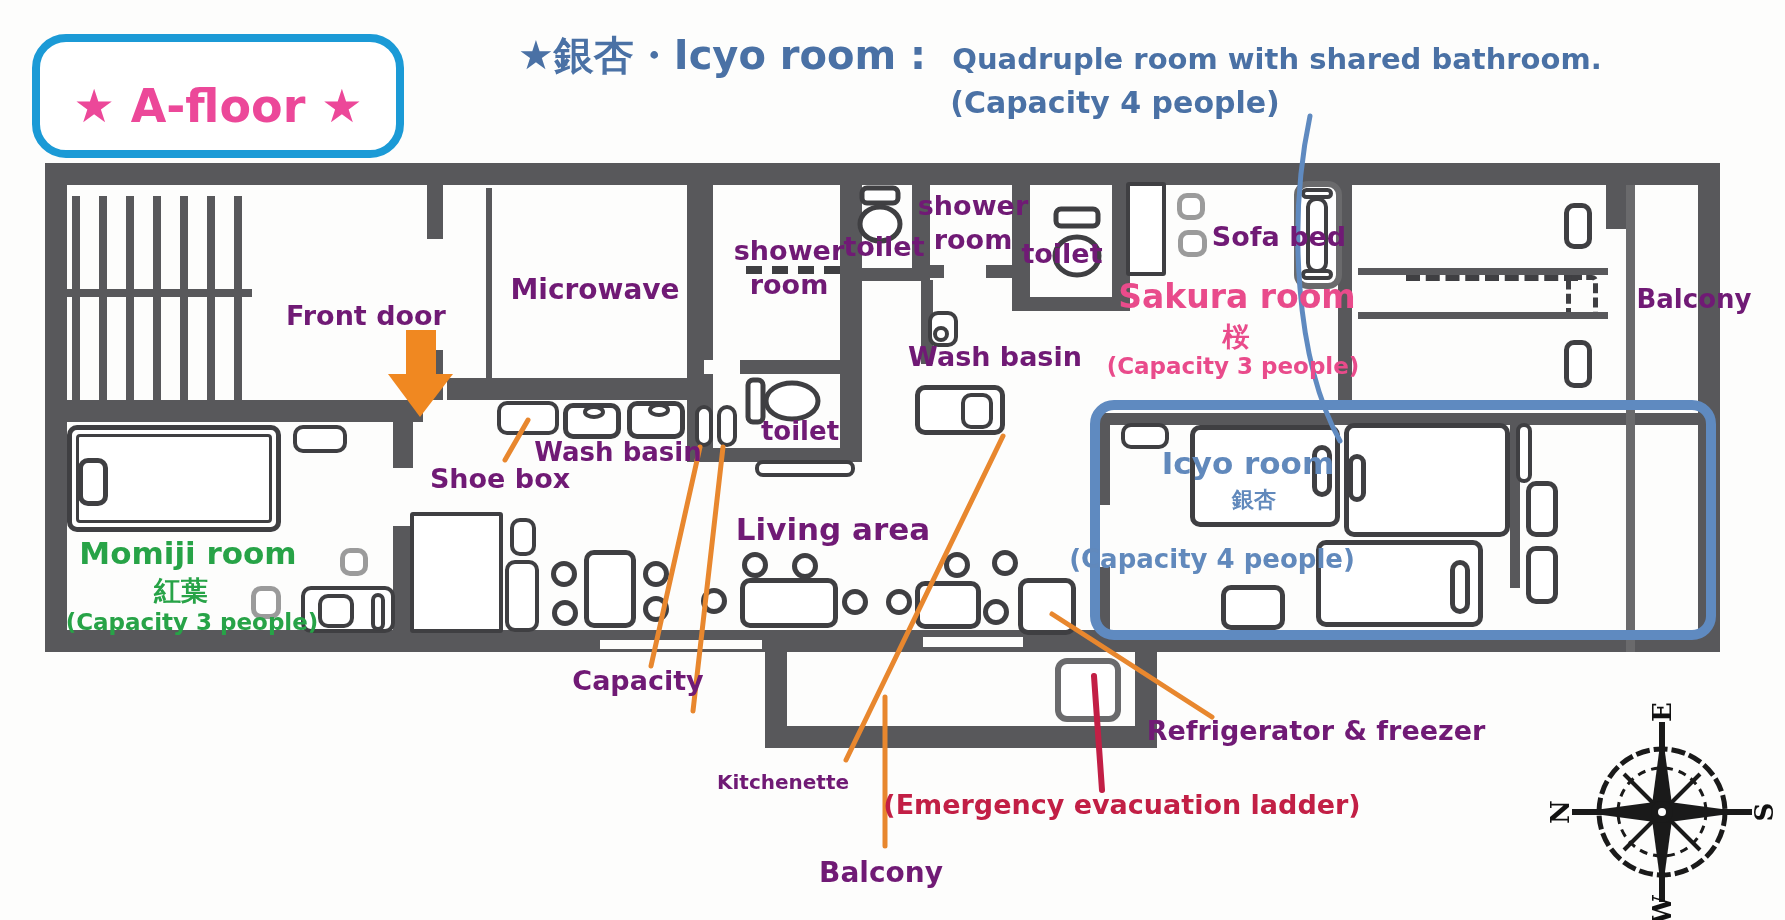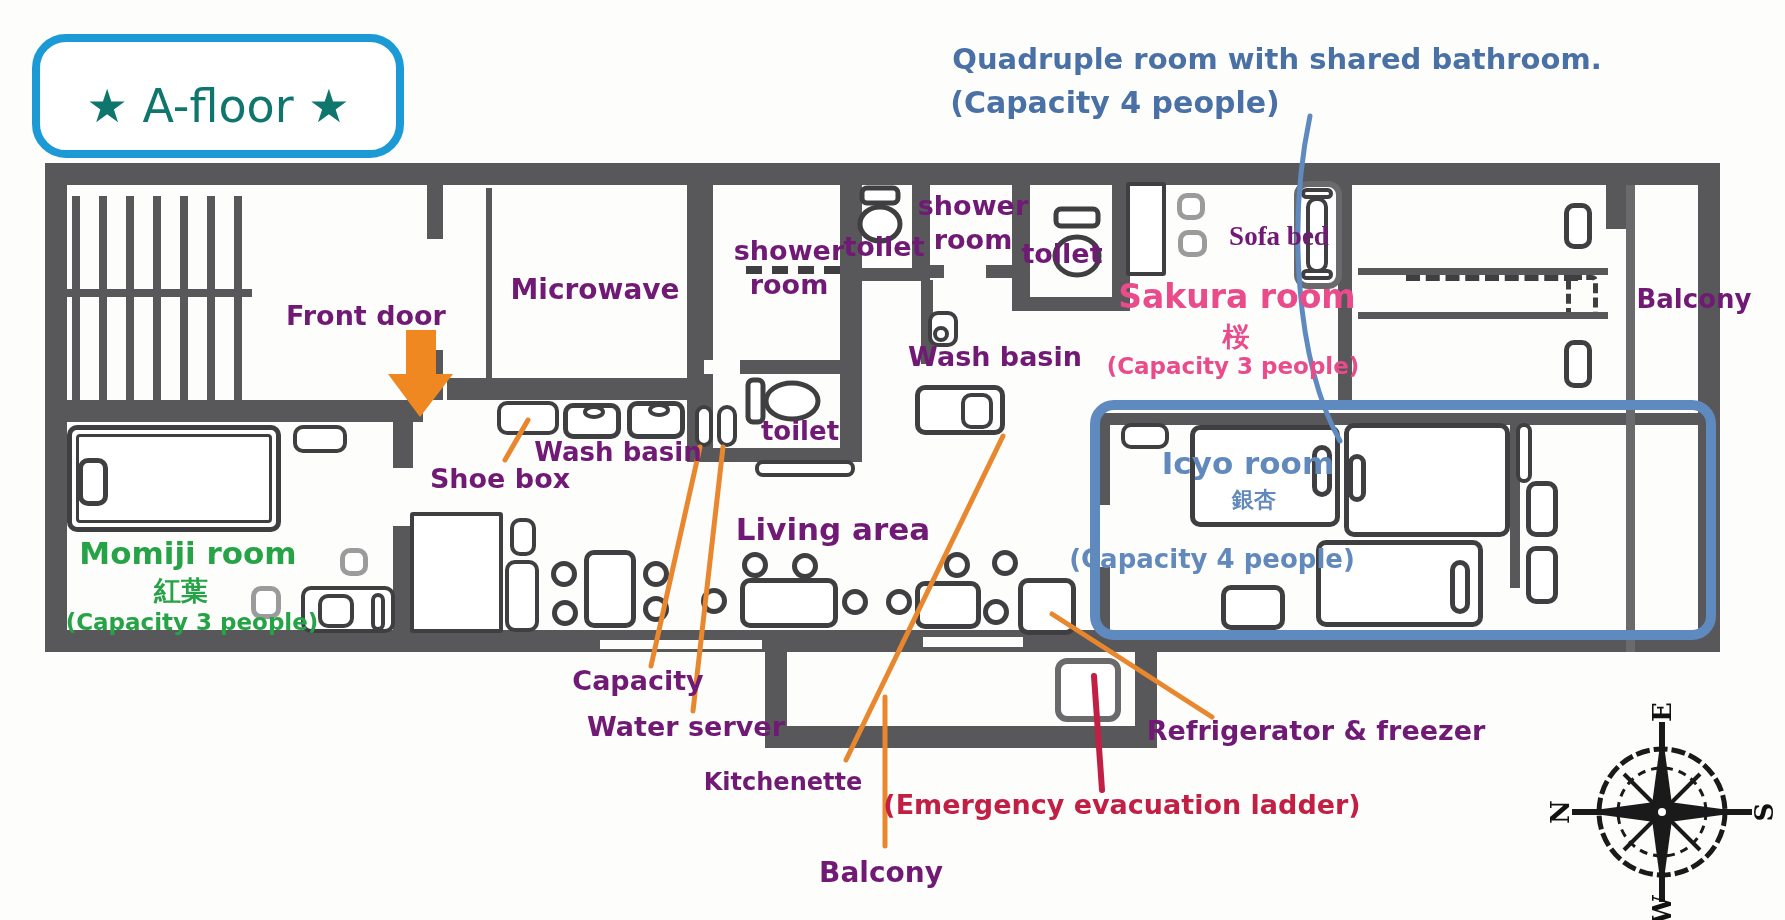--- a/index.html
+++ b/index.html
@@ -23,21 +23,21 @@
   .lbl{position:absolute;transform:translate(-50%,-50%);font-weight:bold;white-space:pre-line;
        text-align:center;line-height:1.25;z-index:6;letter-spacing:0;}
   .orange{color:#701a75;}
   .steel{color:#4a71a5;}
   .pink{color:#e94b8b;}
   .green{color:#27a347;}
   .icyoblue{color:#6189bc;}
   .red{color:#c21f45;}
   #badge{position:absolute;left:32px;top:34px;width:356px;height:108px;border:8px solid #1b9ad6;
          border-radius:34px;display:flex;align-items:center;justify-content:center;z-index:7;background:#fff;}
-  #badge span{font-size:46px;font-weight:normal;color:#0f766e;margin-top:20px;}
+  #badge span{font-size:46px;font-weight:bold;color:#ec4899;margin-top:20px;}
   #bluebox{position:absolute;left:1090px;top:400px;width:626px;height:240px;border:10px solid #5f8ac0;
            border-radius:24px;z-index:4;box-sizing:border-box;}
   #overlay{position:absolute;inset:0;z-index:5;pointer-events:none;}
 </style>
 </head>
 <body>
 
 <div id="stage">
 
   <div id="plan">
@@ -203,41 +203,41 @@
       <text x="1662" y="712" transform="rotate(-90 1662 712)" text-anchor="middle" dominant-baseline="central" font-family="DejaVu Serif, Liberation Serif, serif" font-weight="bold" font-size="26" fill="#111">E</text>
       <text x="1560" y="812" transform="rotate(-90 1560 812)" text-anchor="middle" dominant-baseline="central" font-family="DejaVu Serif, Liberation Serif, serif" font-weight="bold" font-size="26" fill="#111">N</text>
       <text x="1764" y="812" transform="rotate(-90 1764 812)" text-anchor="middle" dominant-baseline="central" font-family="DejaVu Serif, Liberation Serif, serif" font-weight="bold" font-size="26" fill="#111">S</text>
       <text x="1662" y="910" transform="rotate(-90 1662 910)" text-anchor="middle" dominant-baseline="central" font-family="DejaVu Serif, Liberation Serif, serif" font-weight="bold" font-size="26" fill="#111">W</text>
     </g>
   </svg>
 
   <div id="badge">
       <span>★ A-floor ★</span>
     </div>
+  <div class="lbl steel" style="left:722px;top:55px;font-size:40px;white-space:nowrap;">★銀杏・Icyo room :</div>
   <div class="lbl steel" style="left:1277px;top:59px;font-size:29px;white-space:nowrap;">Quadruple room with shared bathroom.</div>
   <div class="lbl steel" style="left:1115px;top:103px;font-size:30px;white-space:nowrap;">(Capacity 4 people)</div>
 
   <div class="lbl orange" style="left:366px;top:316px;font-size:27px;white-space:nowrap;">Front door</div>
   <div class="lbl orange" style="left:595px;top:289px;font-size:28px;white-space:nowrap;">Microwave</div>
   <div class="lbl orange" style="left:789px;top:268px;font-size:27px;">shower
 room</div>
   <div class="lbl orange" style="left:884px;top:247px;font-size:27px;">toilet</div>
   <div class="lbl orange" style="left:973px;top:223px;font-size:27px;">shower
 room</div>
   <div class="lbl orange" style="left:1062px;top:254px;font-size:27px;">toilet</div>
   <div class="lbl orange" style="left:995px;top:357px;font-size:27px;white-space:nowrap;">Wash basin</div>
   <div class="lbl orange" style="left:800px;top:431px;font-size:26px;">toilet</div>
   <div class="lbl orange" style="left:618px;top:452px;font-size:26px;white-space:nowrap;">Wash basin</div>
   <div class="lbl orange" style="left:500px;top:479px;font-size:27px;white-space:nowrap;">Shoe box</div>
   <div class="lbl orange" style="left:833px;top:529px;font-size:31px;white-space:nowrap;">Living area</div>
-  <div class="lbl orange" style="left:1279px;top:237px;font-size:27px;white-space:nowrap;font-family:Liberation Serif, serif;">Sofa bed</div>
+  <div class="lbl orange" style="left:1279px;top:237px;font-size:27px;white-space:nowrap;">Sofa bed</div>
   <div class="lbl orange" style="left:1694px;top:299px;font-size:26px;white-space:nowrap;">Balcony</div>
   <div class="lbl orange" style="left:638px;top:681px;font-size:27px;white-space:nowrap;">Capacity</div>
-  <div class="lbl orange" style="left:686px;top:727px;font-size:27px;white-space:nowrap;">Water server</div>
-  <div class="lbl orange" style="left:783px;top:782px;font-size:24px;white-space:nowrap;">Kitchenette</div>
+  <div class="lbl orange" style="left:783px;top:782px;font-size:20px;white-space:nowrap;">Kitchenette</div>
   <div class="lbl orange" style="left:881px;top:872px;font-size:28px;white-space:nowrap;">Balcony</div>
   <div class="lbl orange" style="left:1316px;top:731px;font-size:27px;white-space:nowrap;">Refrigerator &amp; freezer</div>
   <div class="lbl red" style="left:1122px;top:805px;font-size:27px;white-space:nowrap;">(Emergency evacuation ladder)</div>
 
   <div class="lbl green" style="left:188px;top:553px;font-size:31px;white-space:nowrap;">Momiji room</div>
   <div class="lbl green" style="left:181px;top:591px;font-size:27px;white-space:nowrap;">紅葉</div>
   <div class="lbl green" style="left:192px;top:622px;font-size:23px;white-space:nowrap;">(Capacity 3 people)</div>
 
   <div class="lbl pink" style="left:1237px;top:297px;font-size:33px;white-space:nowrap;">Sakura room</div>
   <div class="lbl pink" style="left:1236px;top:337px;font-size:27px;white-space:nowrap;">桜</div>

